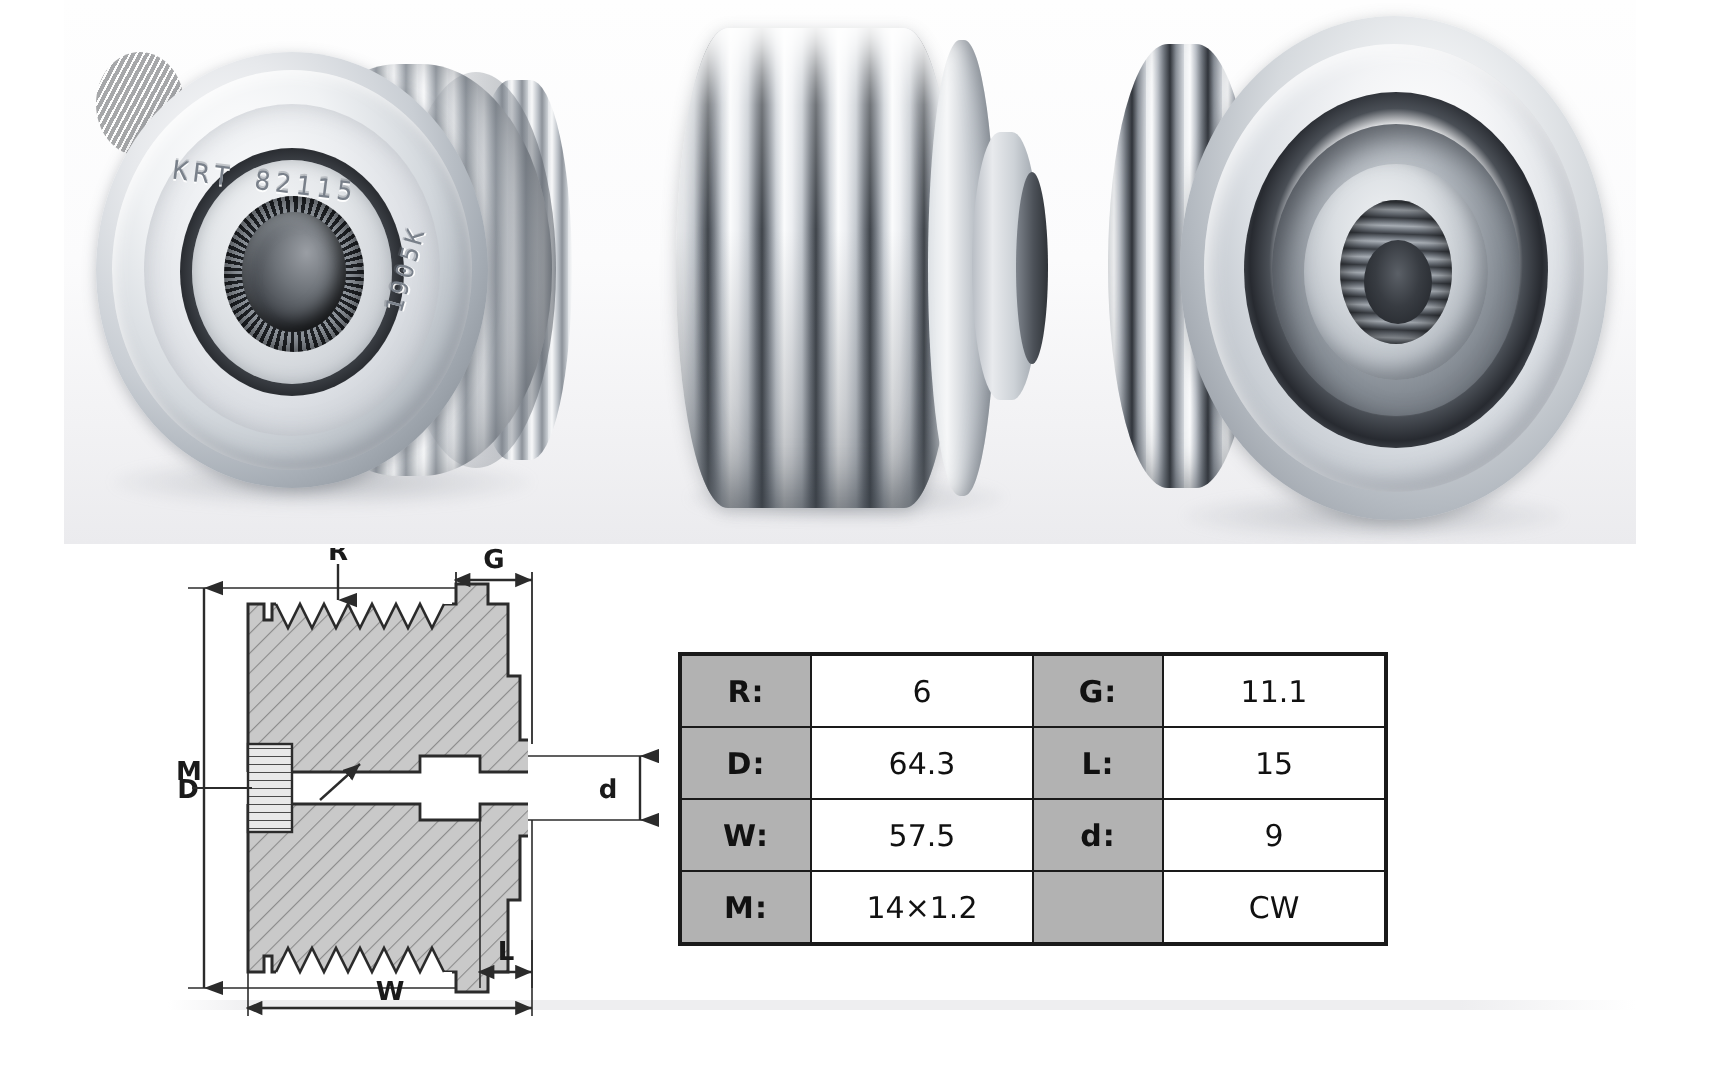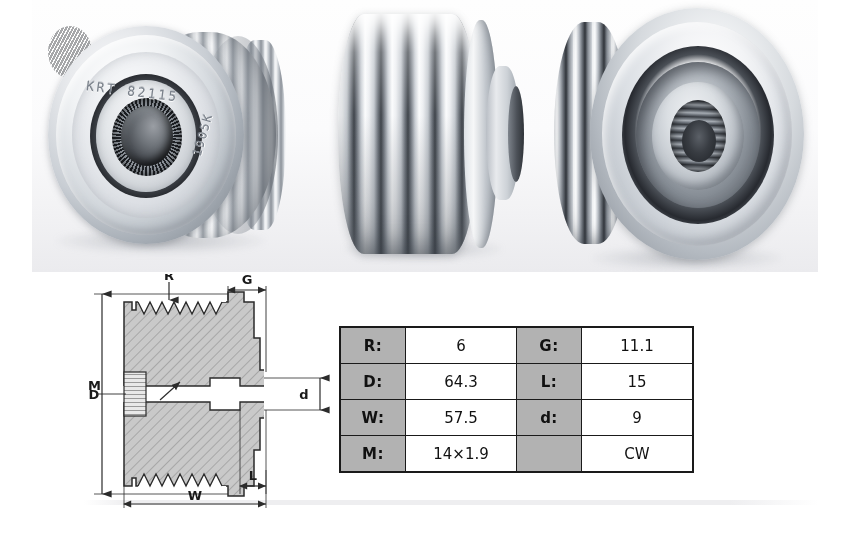--- a/index.html
+++ b/index.html
@@ -541,19 +541,19 @@
         <td class="val">15</td>
       </tr>
       <tr>
         <td class="lbl">W:</td>
         <td class="val">57.5</td>
         <td class="lbl">d:</td>
         <td class="val">9</td>
       </tr>
       <tr>
         <td class="lbl">M:</td>
-        <td class="val">14×1.9</td>
+        <td class="val">14×1.2</td>
         <td class="lbl blank"></td>
         <td class="val">CW</td>
       </tr>
     </tbody>
   </table>
 </div>
 
 </body></html>

